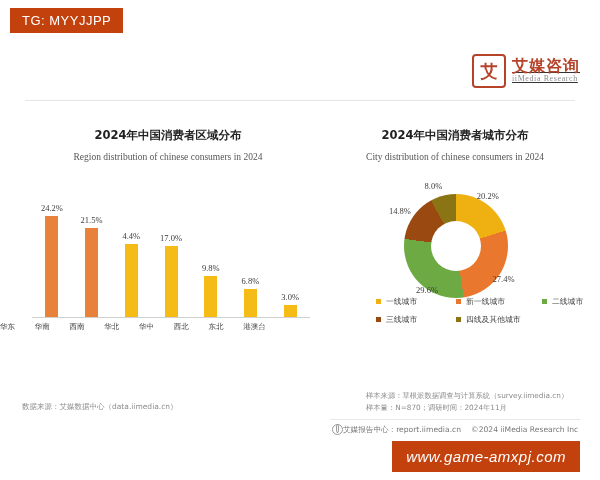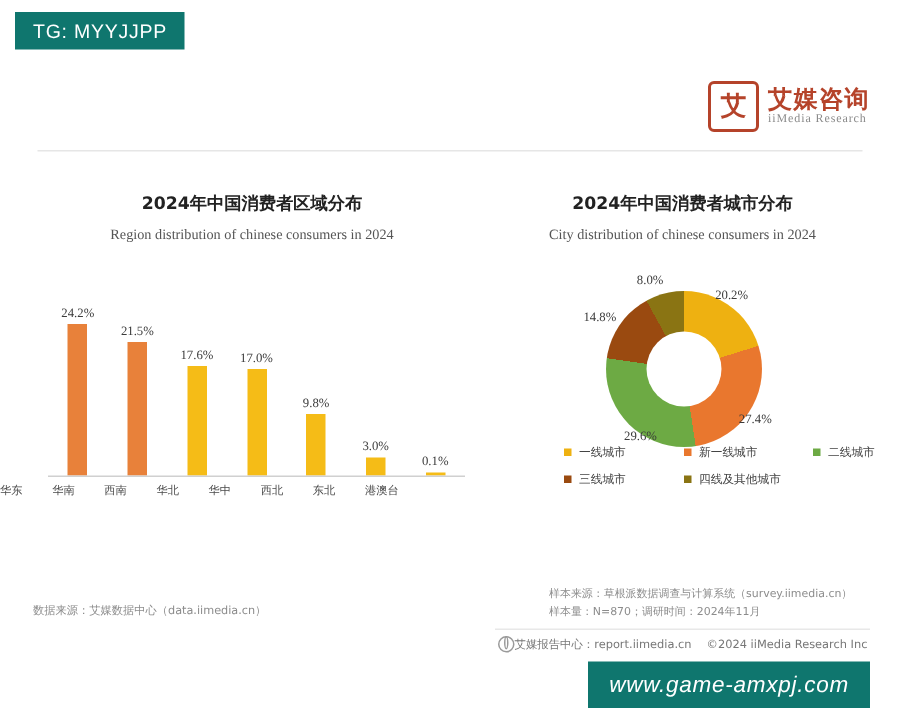--- a/index.html
+++ b/index.html
@@ -6,37 +6,37 @@
   body{
     width:600px;height:480px;
     background:#ffffff;
     font-family:"Liberation Sans","DejaVu Sans",sans-serif;
     position:relative;overflow:hidden;
     color:#333;
   }
   .slide{position:absolute;inset:0;background:#fff;}
 
   
-  .wm{position:absolute;background:#0f766e;color:#fff;display:flex;align-items:center;justify-content:center;letter-spacing:.5px;}
+  .wm{position:absolute;background:#c2410c;color:#fff;display:flex;align-items:center;justify-content:center;letter-spacing:.5px;}
   .wm-tl{left:10px;top:8px;padding:5px 12px;font-size:13px;}
   .wm-br{right:20px;bottom:8px;padding:7px 14px;font-size:15px;font-style:italic;}
 
   
   .header{position:absolute;left:0;top:46px;width:600px;height:48px;}
   .accent{position:absolute;left:33px;top:6px;width:5px;height:32px;background:#E2703A;border-radius:1px;}
   .ptitle{position:absolute;left:48px;top:8px;font-size:16.5px;font-weight:bold;color:#1d1d1d;
           font-family:"DejaVu Sans","Liberation Sans",sans-serif;letter-spacing:.2px;}
   .hrule{position:absolute;left:25px;top:100px;width:550px;height:1px;background:#e6e6e6;}
 
   
   .logo{position:absolute;right:20px;top:54px;display:flex;align-items:center;gap:6px;}
   .logo-mark{width:30px;height:30px;border:2px solid #B5432A;border-radius:4px;display:flex;
              align-items:center;justify-content:center;color:#B5432A;font-size:17px;font-weight:bold;
              font-family:"DejaVu Sans",sans-serif;line-height:1;}
-  .logo-txt{display:flex;flex-direction:column;line-height:1.05;}
+  .logo-txt{display:flex;flex-direction:column;line-height:1.05;text-decoration:underline;}
   .logo-cn{font-size:16px;font-weight:bold;color:#B5432A;font-family:"DejaVu Sans",sans-serif;letter-spacing:1px;}
   .logo-en{font-size:8px;color:#8a8a8a;letter-spacing:.6px;font-family:"Liberation Serif",serif;}
 
   
   .panel{position:absolute;top:128px;}
   .panel-left{left:18px;width:300px;}
   .panel-right{left:320px;width:270px;}
   .ch-title{text-align:center;font-size:11.5px;font-weight:bold;color:#222;
             font-family:"DejaVu Sans","Liberation Sans",sans-serif;}
   .ch-sub{text-align:center;font-size:9.5px;color:#555;margin-top:9px;
@@ -108,38 +108,38 @@
     <div class="bars" id="bars">
         <div class="bcol">
           <div class="bval">24.2%</div>
           <div class="bar" style="height: 100.523px; background: rgb(232, 129, 58);"></div>
         </div>
         <div class="bcol">
           <div class="bval">21.5%</div>
           <div class="bar" style="height: 89.3077px; background: rgb(232, 129, 58);"></div>
         </div>
         <div class="bcol">
-          <div class="bval">17.6%</div>
+          <div class="bval">4.4%</div>
           <div class="bar" style="height: 73.1077px; background: rgb(245, 188, 23);"></div>
         </div>
         <div class="bcol">
           <div class="bval">17.0%</div>
           <div class="bar" style="height: 70.6154px; background: rgb(245, 188, 23);"></div>
         </div>
         <div class="bcol">
           <div class="bval">9.8%</div>
           <div class="bar" style="height: 40.7077px; background: rgb(245, 188, 23);"></div>
         </div>
         <div class="bcol">
+          <div class="bval">6.8%</div>
+          <div class="bar" style="height: 28.2462px; background: rgb(245, 188, 23);"></div>
+        </div>
+        <div class="bcol">
           <div class="bval">3.0%</div>
           <div class="bar" style="height: 12.4615px; background: rgb(245, 188, 23);"></div>
-        </div>
-        <div class="bcol">
-          <div class="bval">0.1%</div>
-          <div class="bar" style="height: 2px; background: rgb(245, 188, 23);"></div>
         </div>
       </div>
     <div class="axis"></div>
   </div>
   <div class="blabels" id="blabels">
       <div class="blab">华东</div>
       <div class="blab">华南</div>
       <div class="blab">西南</div>
       <div class="blab">华北</div>
       <div class="blab">华中</div>

